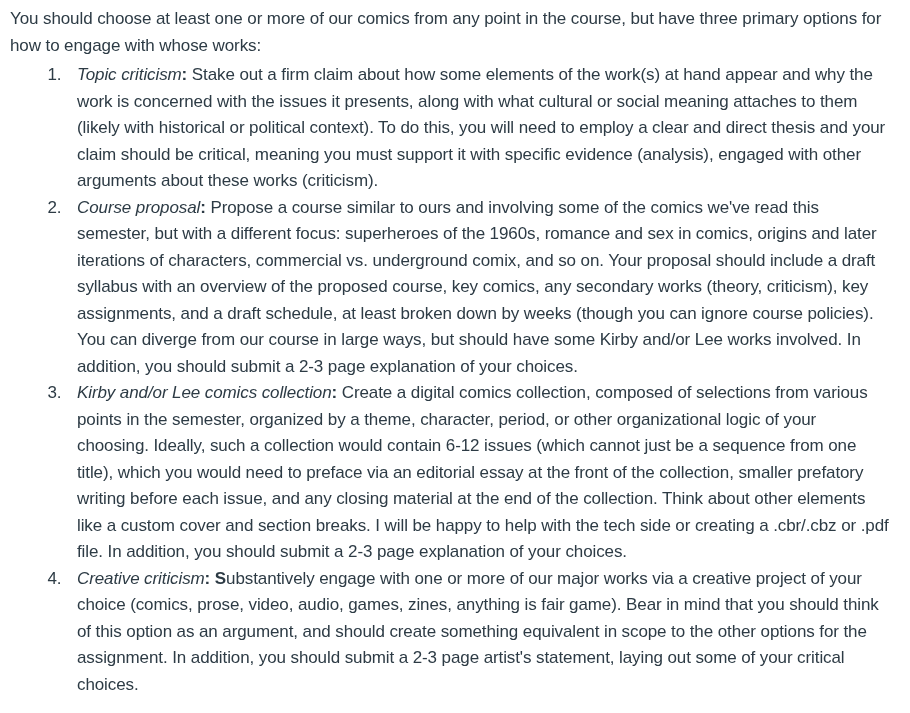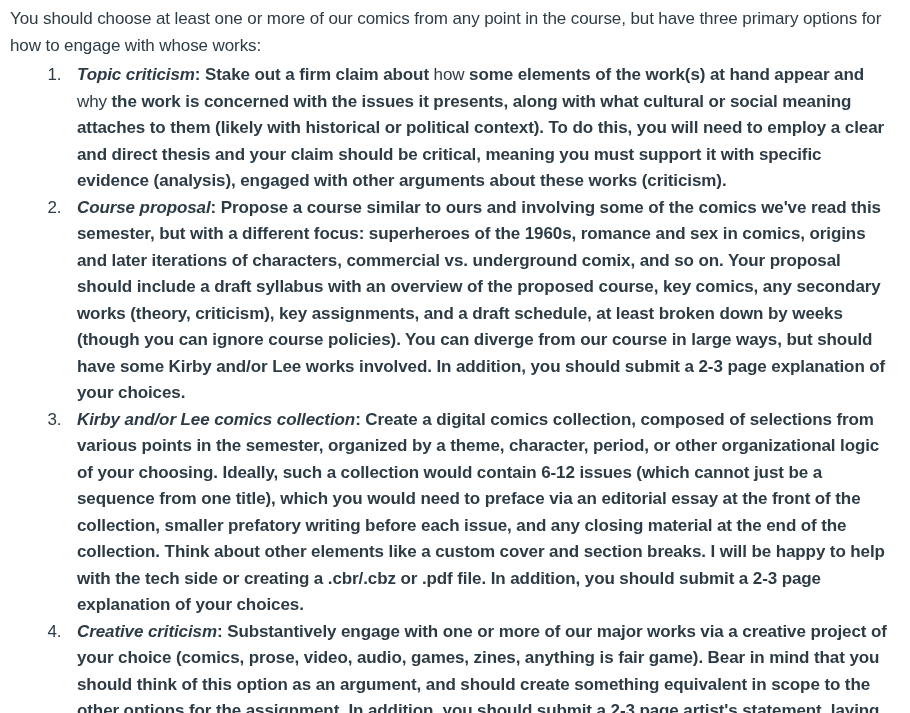--- a/index.html
+++ b/index.html
@@ -39,31 +39,31 @@
     line-height: 26.5px;
     letter-spacing: -0.1px;
     padding-left: 11px;
     margin: 0;
   }
   ol.options > li::marker {
     font-size: 17px;
     color: #2d3b45;
   }
   .term {
-    font-weight: bold;
+    font-weight: normal;
     font-style: italic;
   }
   .term-punct {
     font-weight: bold;
     font-style: normal;
   }
   .em {
   }
   .body-text {
-    font-weight: bold;
+    font-weight: normal;
     font-style: normal;
   }
 </style>
 </head>
 <body>
 
 <div class="doc">
 
   <p class="intro">You should choose at least one or more of our comics from any point in the course, but have three primary options for how to engage with whose works:</p>
 

